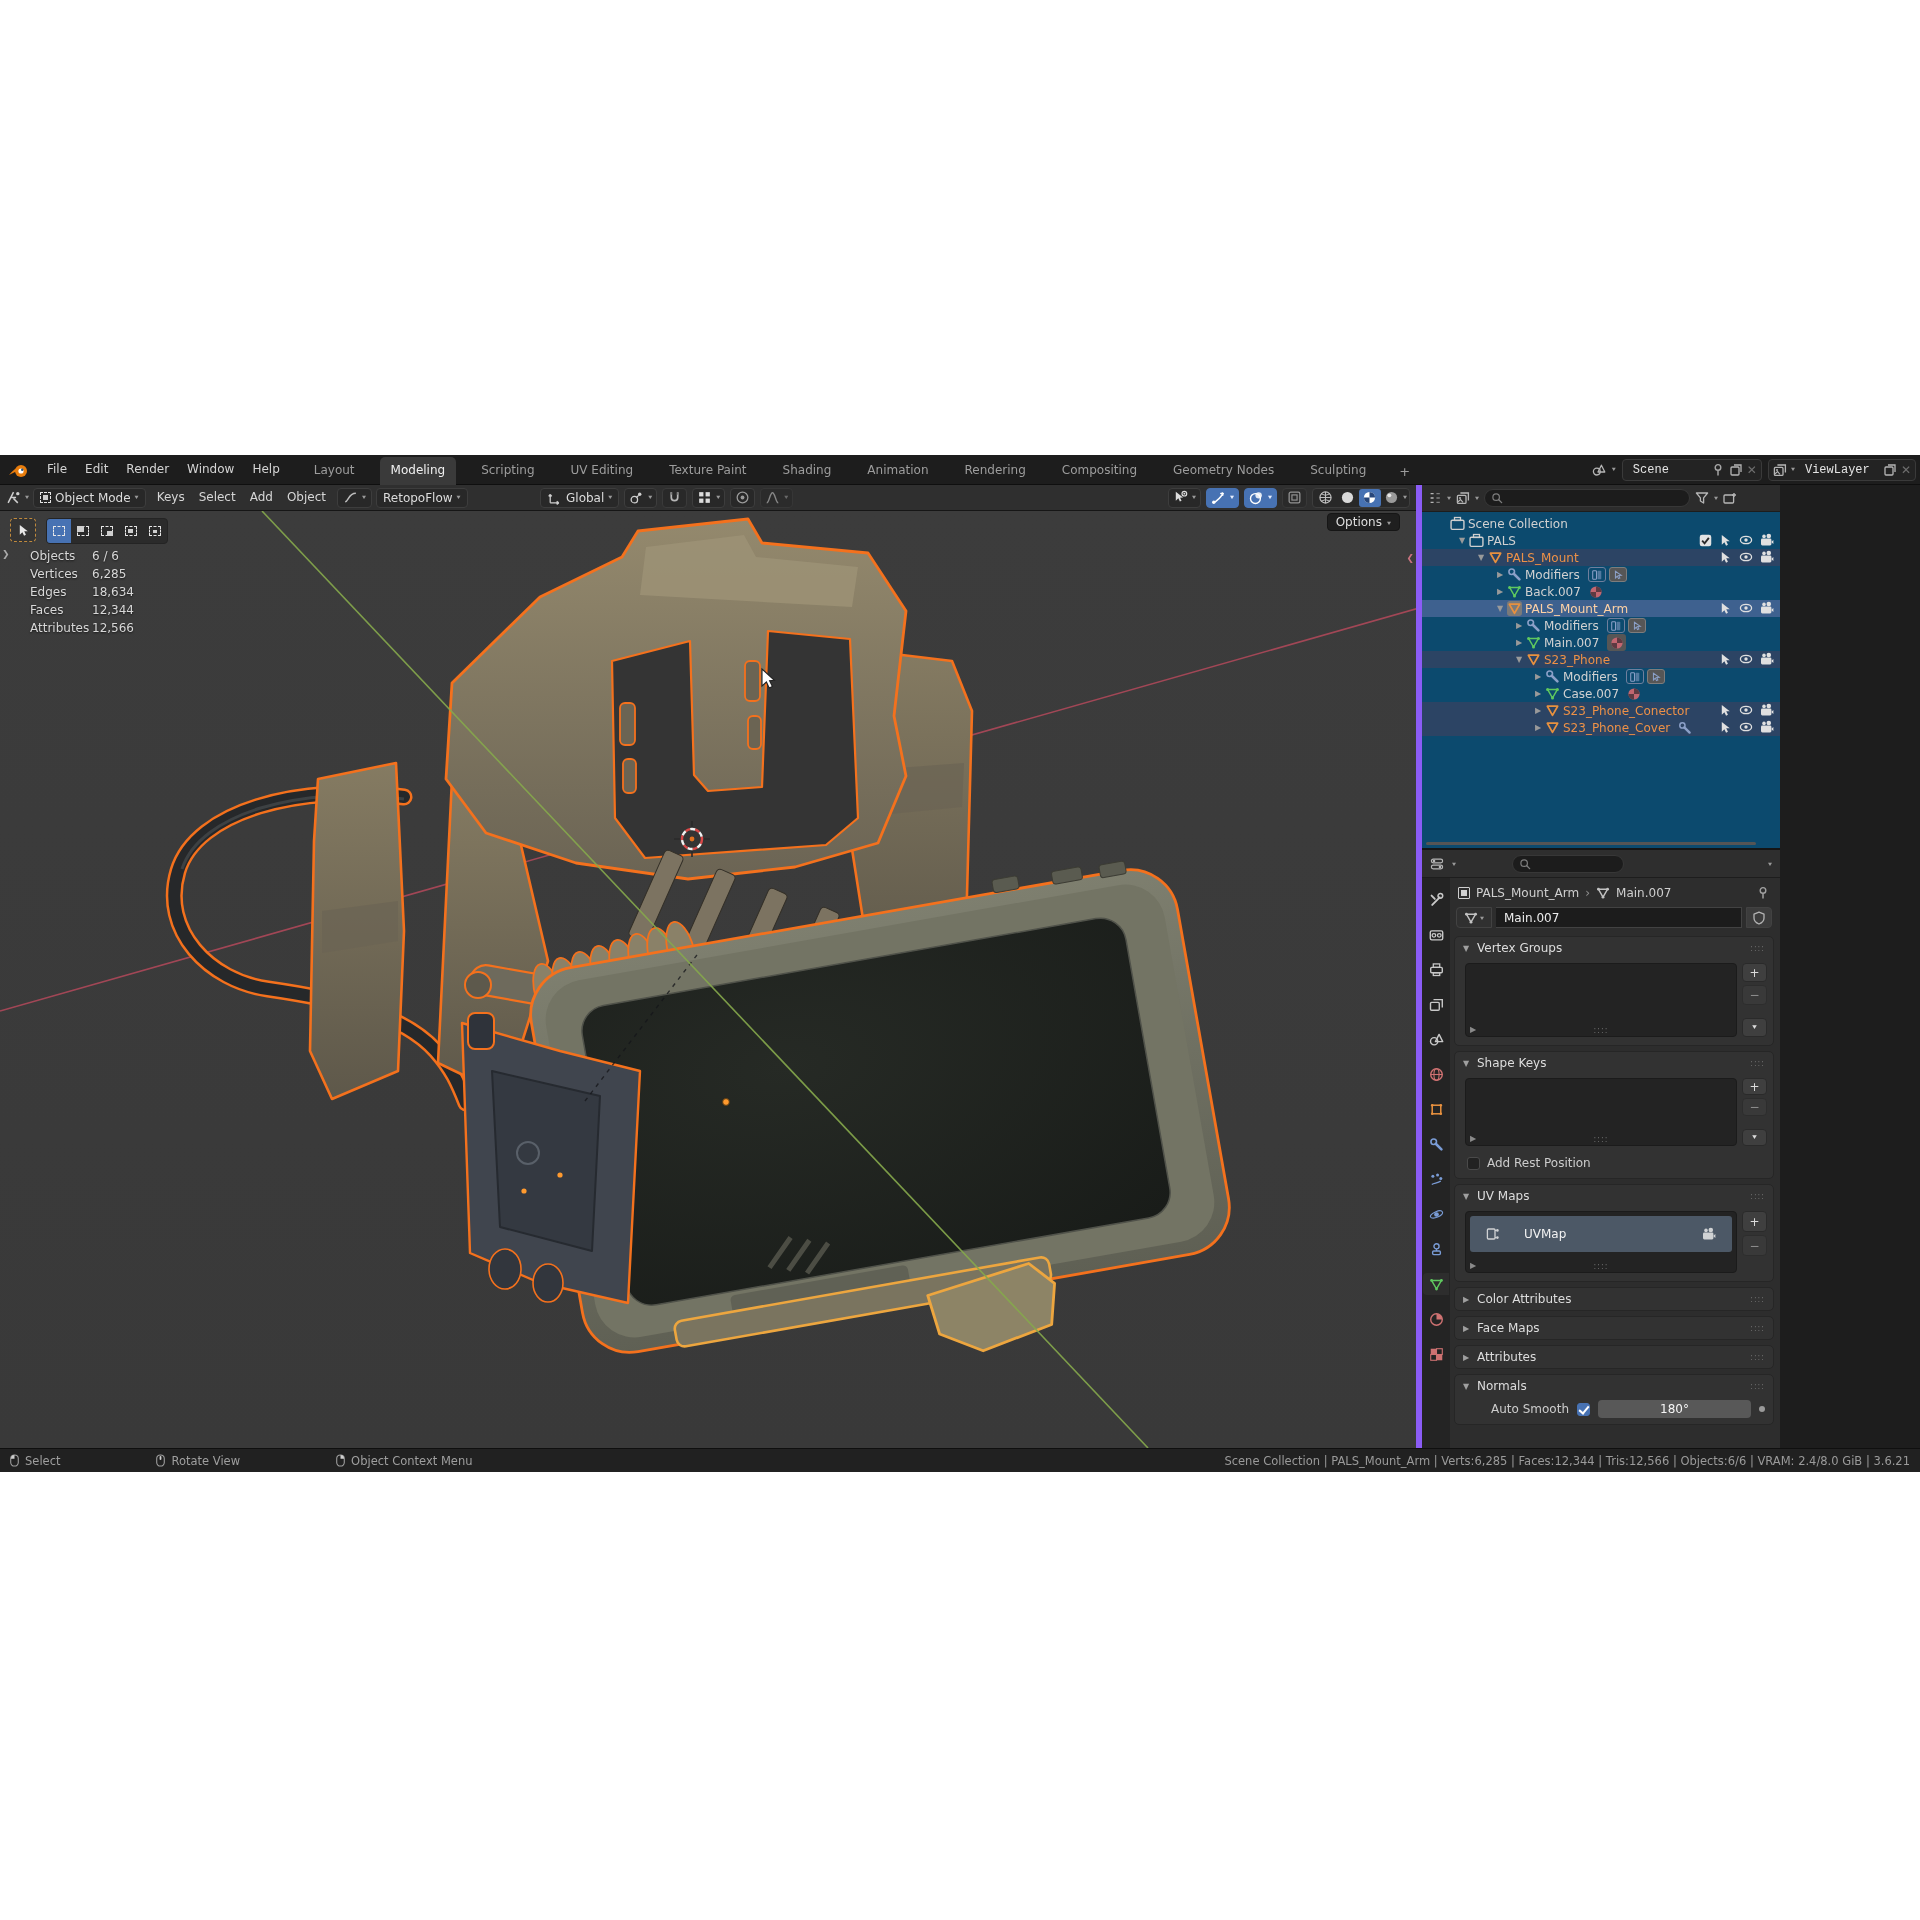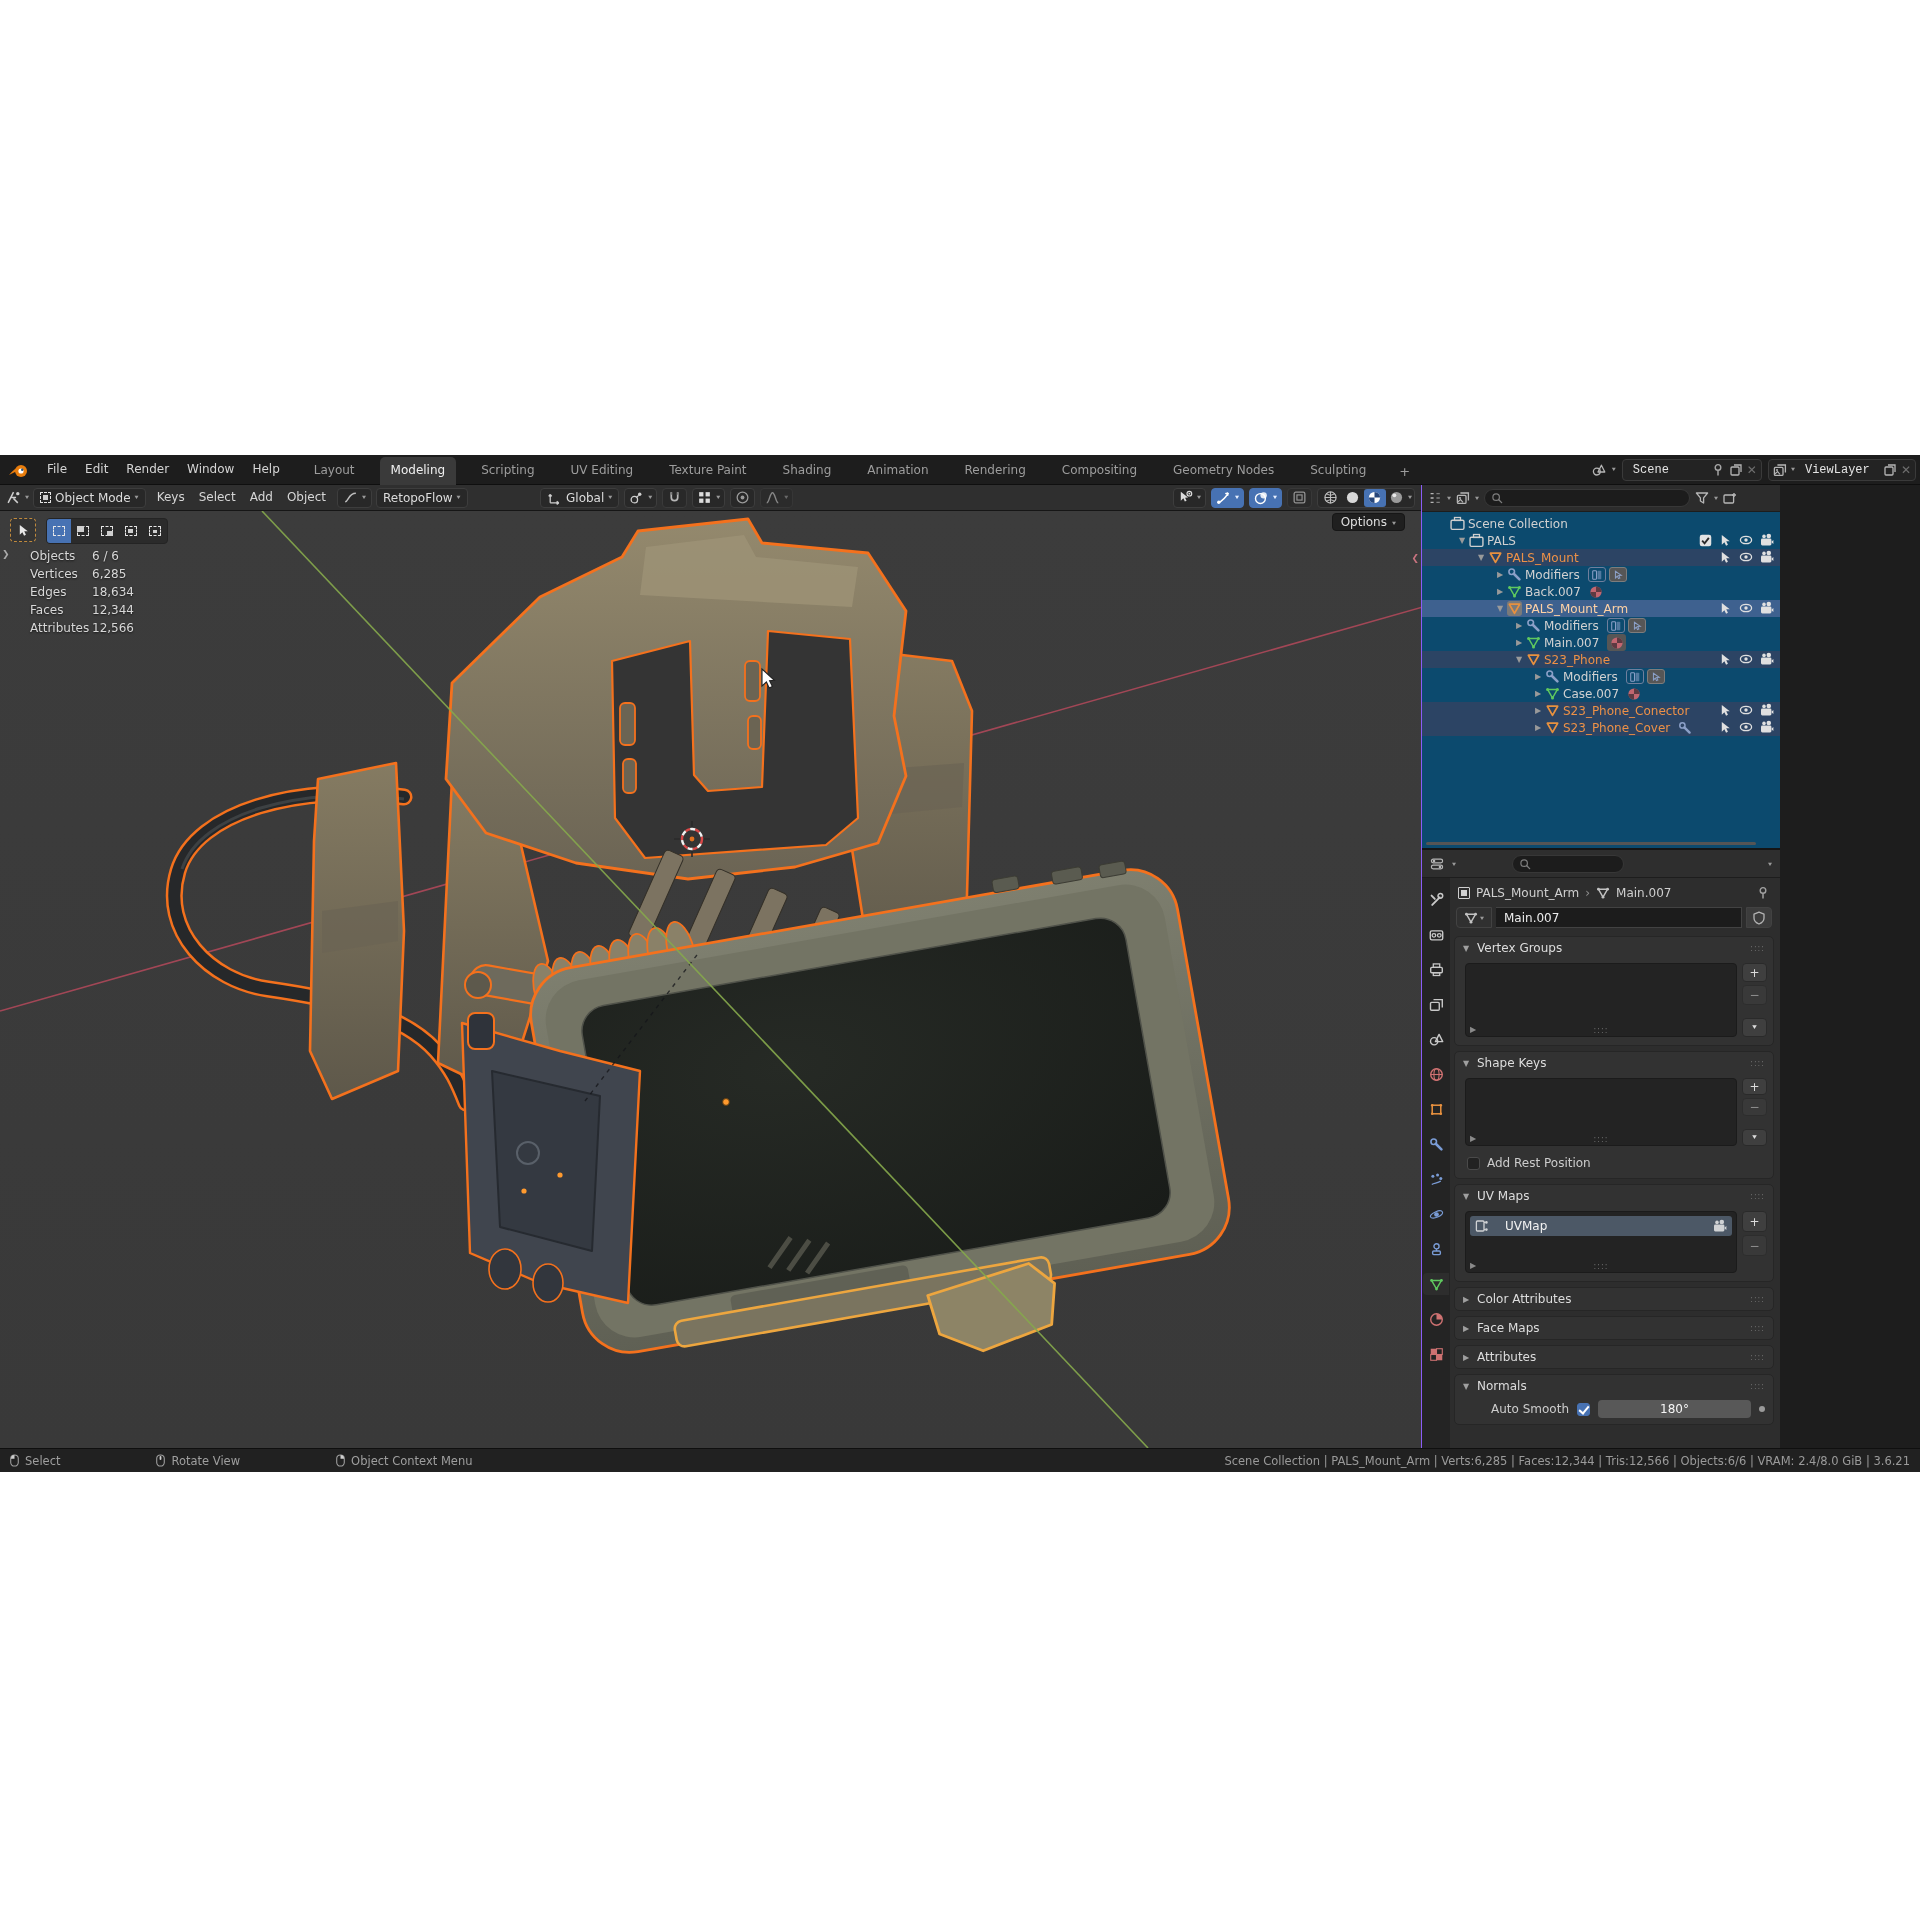--- a/index.html
+++ b/index.html
@@ -16,21 +16,21 @@
   .wtab.active{background:#3a3a3a;color:#f0f0f0;}
   .wtab.add{color:#9d9d9d;font-size:13px;padding:5px 8px;}
   .topbar-right{margin-left:auto;display:flex;align-items:center;gap:6px;padding-right:4px;}
   .db-field{display:flex;align-items:center;background:#232323;border:1px solid #3a3a3a;border-radius:4px;height:22px;padding:0 4px;gap:4px;}
   .db-field .name{color:#e4e4e4;padding:0 6px;min-width:80px;font-family:Liberation Mono, monospace;}
   .mini-ic{width:14px;height:14px;opacity:.85;}
   .dim{opacity:.45;}
 
   
   .main{display:flex;height:963px;}
-  .vp-col{width:1422px;display:flex;flex-direction:column;border-right:1px solid #8b5cf6;}
+  .vp-col{width:1422px;display:flex;flex-direction:column;border-right:6px solid #8b5cf6;}
   .tool-header{height:26px;background:#2f2f2f;display:flex;align-items:center;border-bottom:1px solid #161616;padding:0 6px;gap:4px;}
   .th-btn{display:flex;align-items:center;gap:4px;background:#282828;border:1px solid #3d3d3d;border-radius:4px;height:20px;padding:0 6px;color:#dcdcdc;}
   .th-menu{padding:0 7px;color:#d6d6d6;line-height:25px;}
   .chev{font-size:8px;color:#9a9a9a;transform:scaleY(.8);}
   .seg{display:flex;align-items:center;background:#282828;border:1px solid #3d3d3d;border-radius:4px;height:20px;padding:0 4px;gap:4px;}
   .seg.blue{background:#4772b3;border-color:#4772b3;}
   .hdr-ic{width:15px;height:15px;display:inline-block;}
   .th-right{margin-left:auto;display:flex;align-items:center;gap:5px;}
   .shade-group{display:flex;background:#282828;border:1px solid #3d3d3d;border-radius:4px;height:20px;align-items:center;padding:0 2px;}
   .shade-group .cell{width:22px;height:18px;display:flex;align-items:center;justify-content:center;border-radius:3px;}
@@ -93,21 +93,21 @@
   .panel-h{height:22px;display:flex;align-items:center;gap:6px;padding:0 8px;color:#dddddd;}
   .panel-h .arr{font-size:8px;color:#9f9f9f;width:8px;}
   .grip{margin-left:auto;color:#6f6f6f;font-size:8px;letter-spacing:1px;}
   .panel-body{padding:4px 6px 8px 10px;display:flex;gap:5px;}
   .lbox{flex:1;background:#232323;border:1px solid #1b1b1b;border-radius:4px;position:relative;}
   .lbox .foot{position:absolute;bottom:2px;left:4px;color:#8a8a8a;font-size:8px;}
   .lbox .gripb{position:absolute;bottom:1px;left:50%;transform:translateX(-50%);color:#6f6f6f;font-size:8px;letter-spacing:1px;}
   .btncol{width:25px;display:flex;flex-direction:column;gap:3px;}
   .sqbtn{width:25px;height:21px;background:#3f3f3f;border:1px solid #2a2a2a;border-radius:4px;color:#dcdcdc;display:flex;align-items:center;justify-content:center;font-size:12px;}
   .sqbtn.gap{margin-top:10px;}
-  .uvrow{margin:4px;height:20px;background:#4c5866;border-radius:3px;display:flex;align-items:center;padding:0 5px;gap:16px;color:#f2f2f2;}
+  .uvrow{margin:4px;height:36px;background:#4c5866;border-radius:3px;display:flex;align-items:center;padding:0 16px;gap:24px;color:#f2f2f2;}
   .checkrow{display:flex;align-items:center;gap:7px;padding:2px 8px 8px 12px;color:#cccccc;}
   .cb{width:13px;height:13px;border-radius:3px;border:1px solid #4a4a4a;background:#222;}
   .cb.on{background:#4772b3;border-color:#4772b3;position:relative;}
   .cb.on:after{content:"";position:absolute;left:3px;top:0px;width:4px;height:8px;border:solid #fff;border-width:0 2px 2px 0;transform:rotate(40deg);}
   .smoothrow{display:flex;align-items:center;gap:8px;padding:3px 8px 6px 8px;}
   .smoothrow .lab{width:106px;text-align:right;color:#cccccc;}
   .valfield{flex:1;height:18px;background:#585858;border-radius:4px;display:flex;align-items:center;justify-content:center;color:#f5f5f5;}
   .dotbtn{width:6px;height:6px;border-radius:50%;background:#9a9a9a;}
 
   

